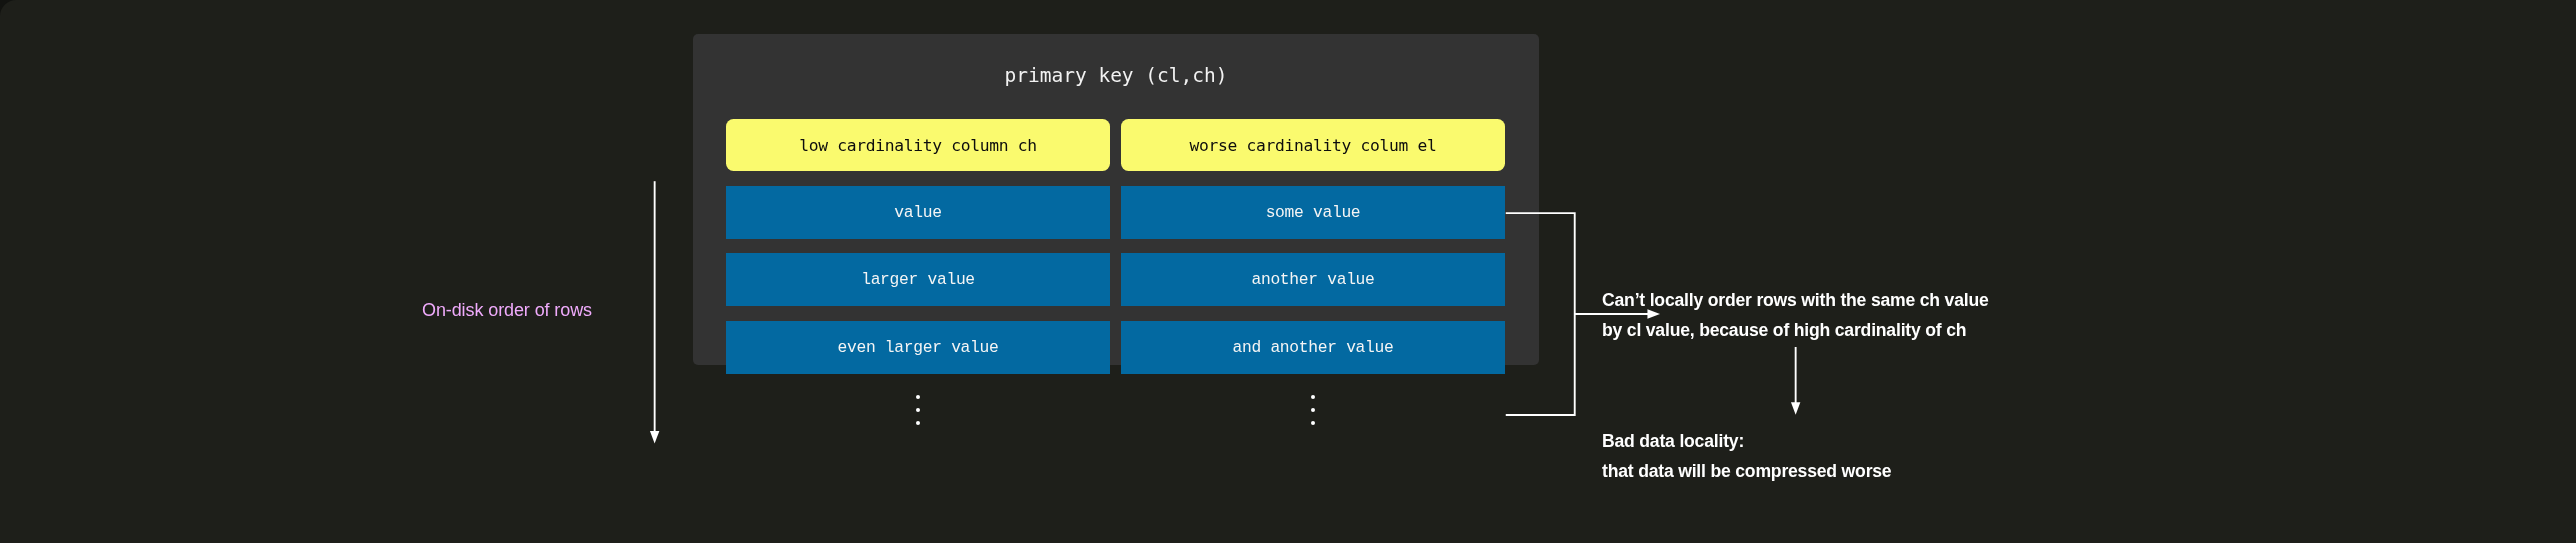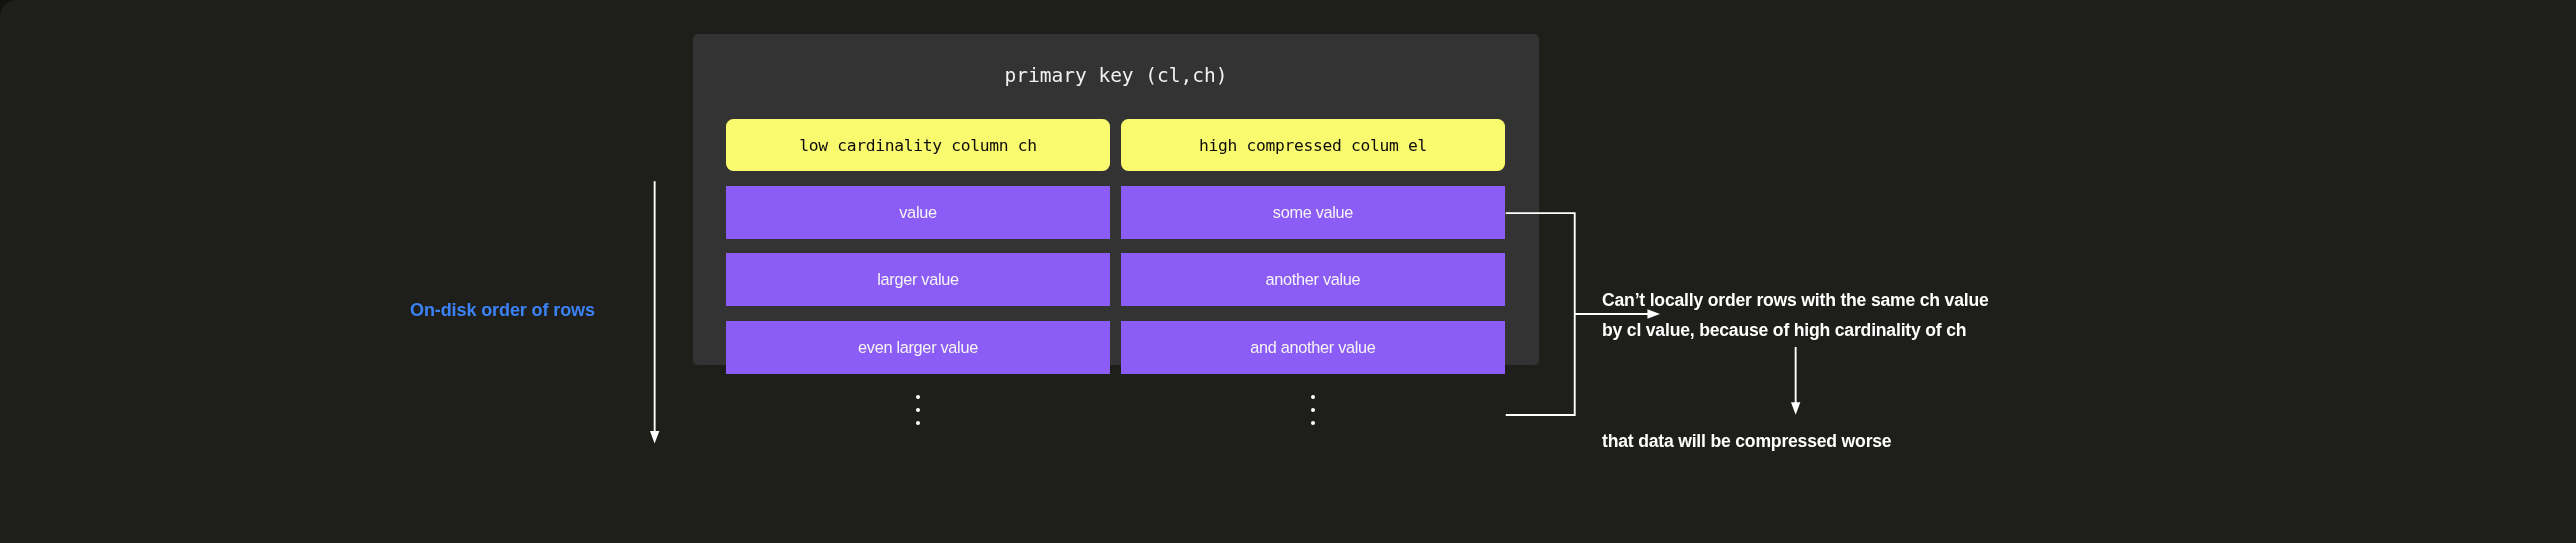--- a/index.html
+++ b/index.html
@@ -19,26 +19,26 @@
     width: 2576px;
     height: 543px;
     background: #1e1f1a;
     border-top-left-radius: 16.3px;
     overflow: hidden;
   }
 
   
   #ondisk-label {
     position: absolute;
-    left: 410px;
+    left: 422px;
     top: 300px;
     font-size: 18px;
-    font-weight: 700;
+    font-weight: 400;
     letter-spacing: -0.1px;
-    color: #3b82f6;
+    color: #f0abfc;
     white-space: nowrap;
   }
 
   #ondisk-arrow {
     position: absolute;
     left: 649px;
     top: 181px;
     width: 11.3px;
     height: 264px;
   }
@@ -86,26 +86,26 @@
     color: #0d0d0d;
     font-family: "DejaVu Sans Mono", "Liberation Mono", monospace;
     font-size: 16.3px;
     letter-spacing: -0.3px;
     white-space: nowrap;
   }
 
   .cell {
     margin-top: 14.5px;
     height: 53px;
-    background: #8b5cf6;
+    background: #0369a1;
     display: flex;
     align-items: center;
     justify-content: center;
     color: #f5f5f5;
-    font-family: Liberation Sans, sans-serif;
+    font-family: Liberation Mono, monospace;
     font-size: 16.3px;
     letter-spacing: -0.3px;
     white-space: nowrap;
   }
 
   .ellipsis {
     margin-top: 21px;
     height: 38px;
     display: flex;
     flex-direction: column;
@@ -173,21 +173,21 @@
       <div class="cell">larger value</div>
       <div class="cell">even larger value</div>
       <div class="ellipsis">
         <i></i>
           <i></i>
           <i></i>
       </div>
     </div>
 
     <div class="column" id="column-right">
-      <div class="col-header">high compressed colum el</div>
+      <div class="col-header">worse cardinality colum el</div>
       <div class="cell">some value</div>
       <div class="cell">another value</div>
       <div class="cell">and another value</div>
       <div class="ellipsis">
         <i></i>
           <i></i>
           <i></i>
       </div>
     </div>
   </div>
@@ -202,17 +202,18 @@
     <div>Can’t locally order rows with the same ch value</div>
     <div>by cl value, because of high cardinality of ch</div>
   </div>
 
   <svg id="down-arrow" viewBox="0 0 18 110" xmlns="http://www.w3.org/2000/svg">
     <line x1="9" y1="0" x2="9" y2="92" stroke="#ffffff" stroke-width="3"></line>
     <polygon points="9,108 1.5,88 16.5,88" fill="#ffffff"></polygon>
   </svg>
 
   <div class="note" id="note-bottom">
+    <div>Bad data locality:</div>
     <div>that data will be compressed worse</div>
   </div>
 
 </div>
 
 
 </body></html>

